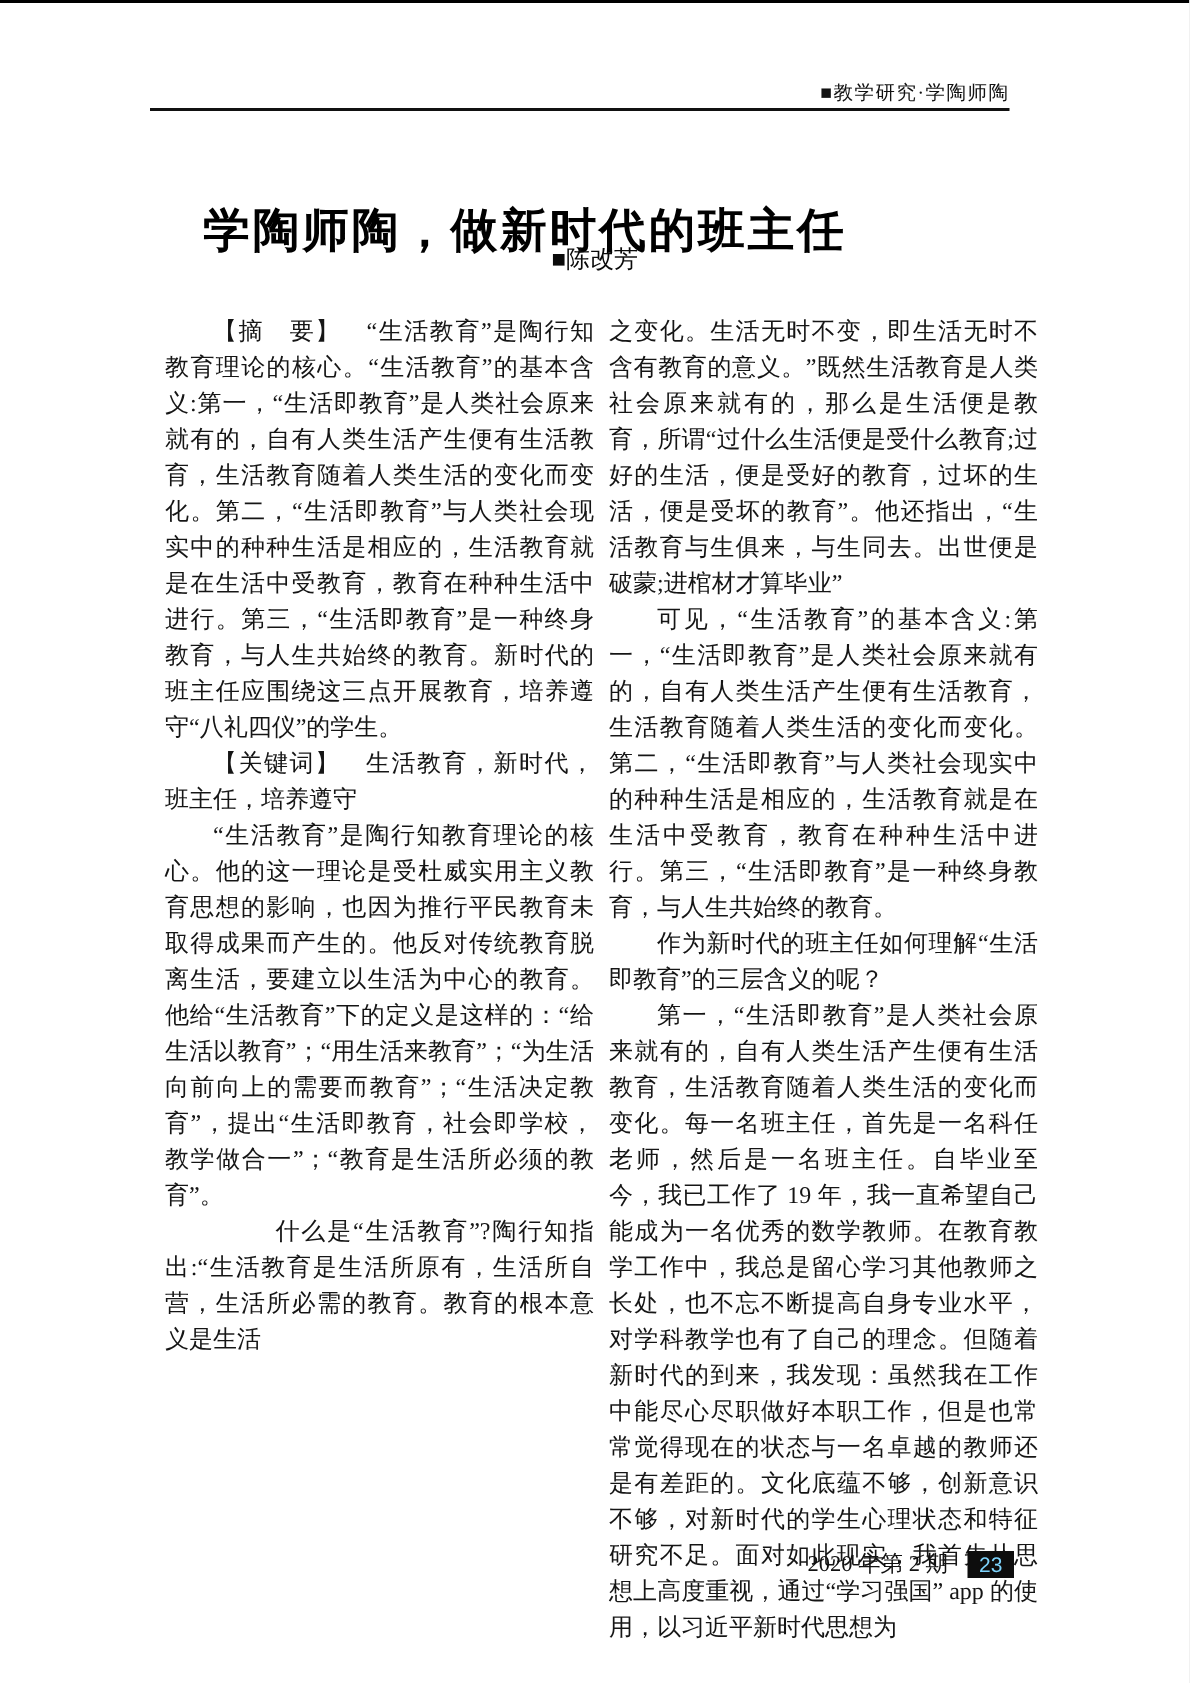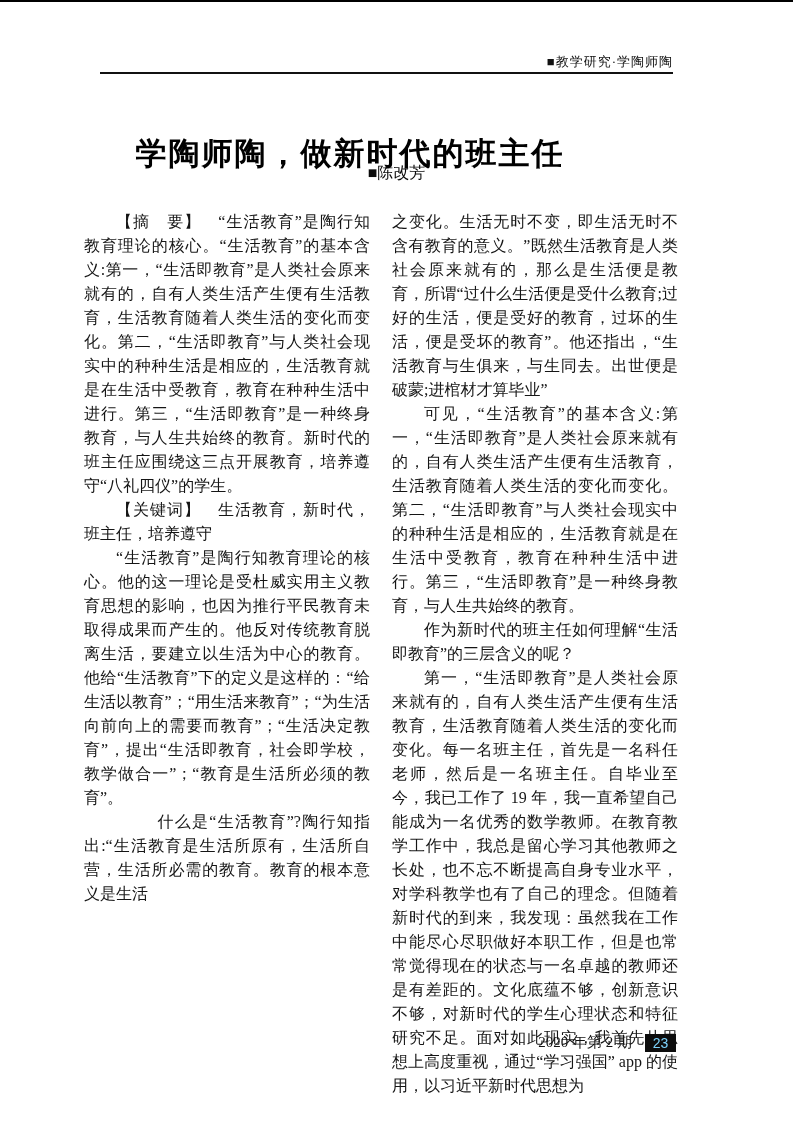--- a/index.html
+++ b/index.html
@@ -58,24 +58,24 @@
     left: 0;
     width: 793px;
     text-align: center;
     font-family: Liberation Serif, serif;
     font-size: 16px;
     color: #0a0a0a;
   }
   .columns {
     position: absolute;
     top: 210px;
-    left: 84px;
+    left: 110px;
     width: 594px;
     display: flex;
-    gap: 22px;
+    gap: 10px;
   }
   .col {
     width: 286px;
   }
   .col p {
     margin: 0;
     font-size: 16px;
     line-height: 24px;
     text-align: justify;
     text-indent: 2em;

